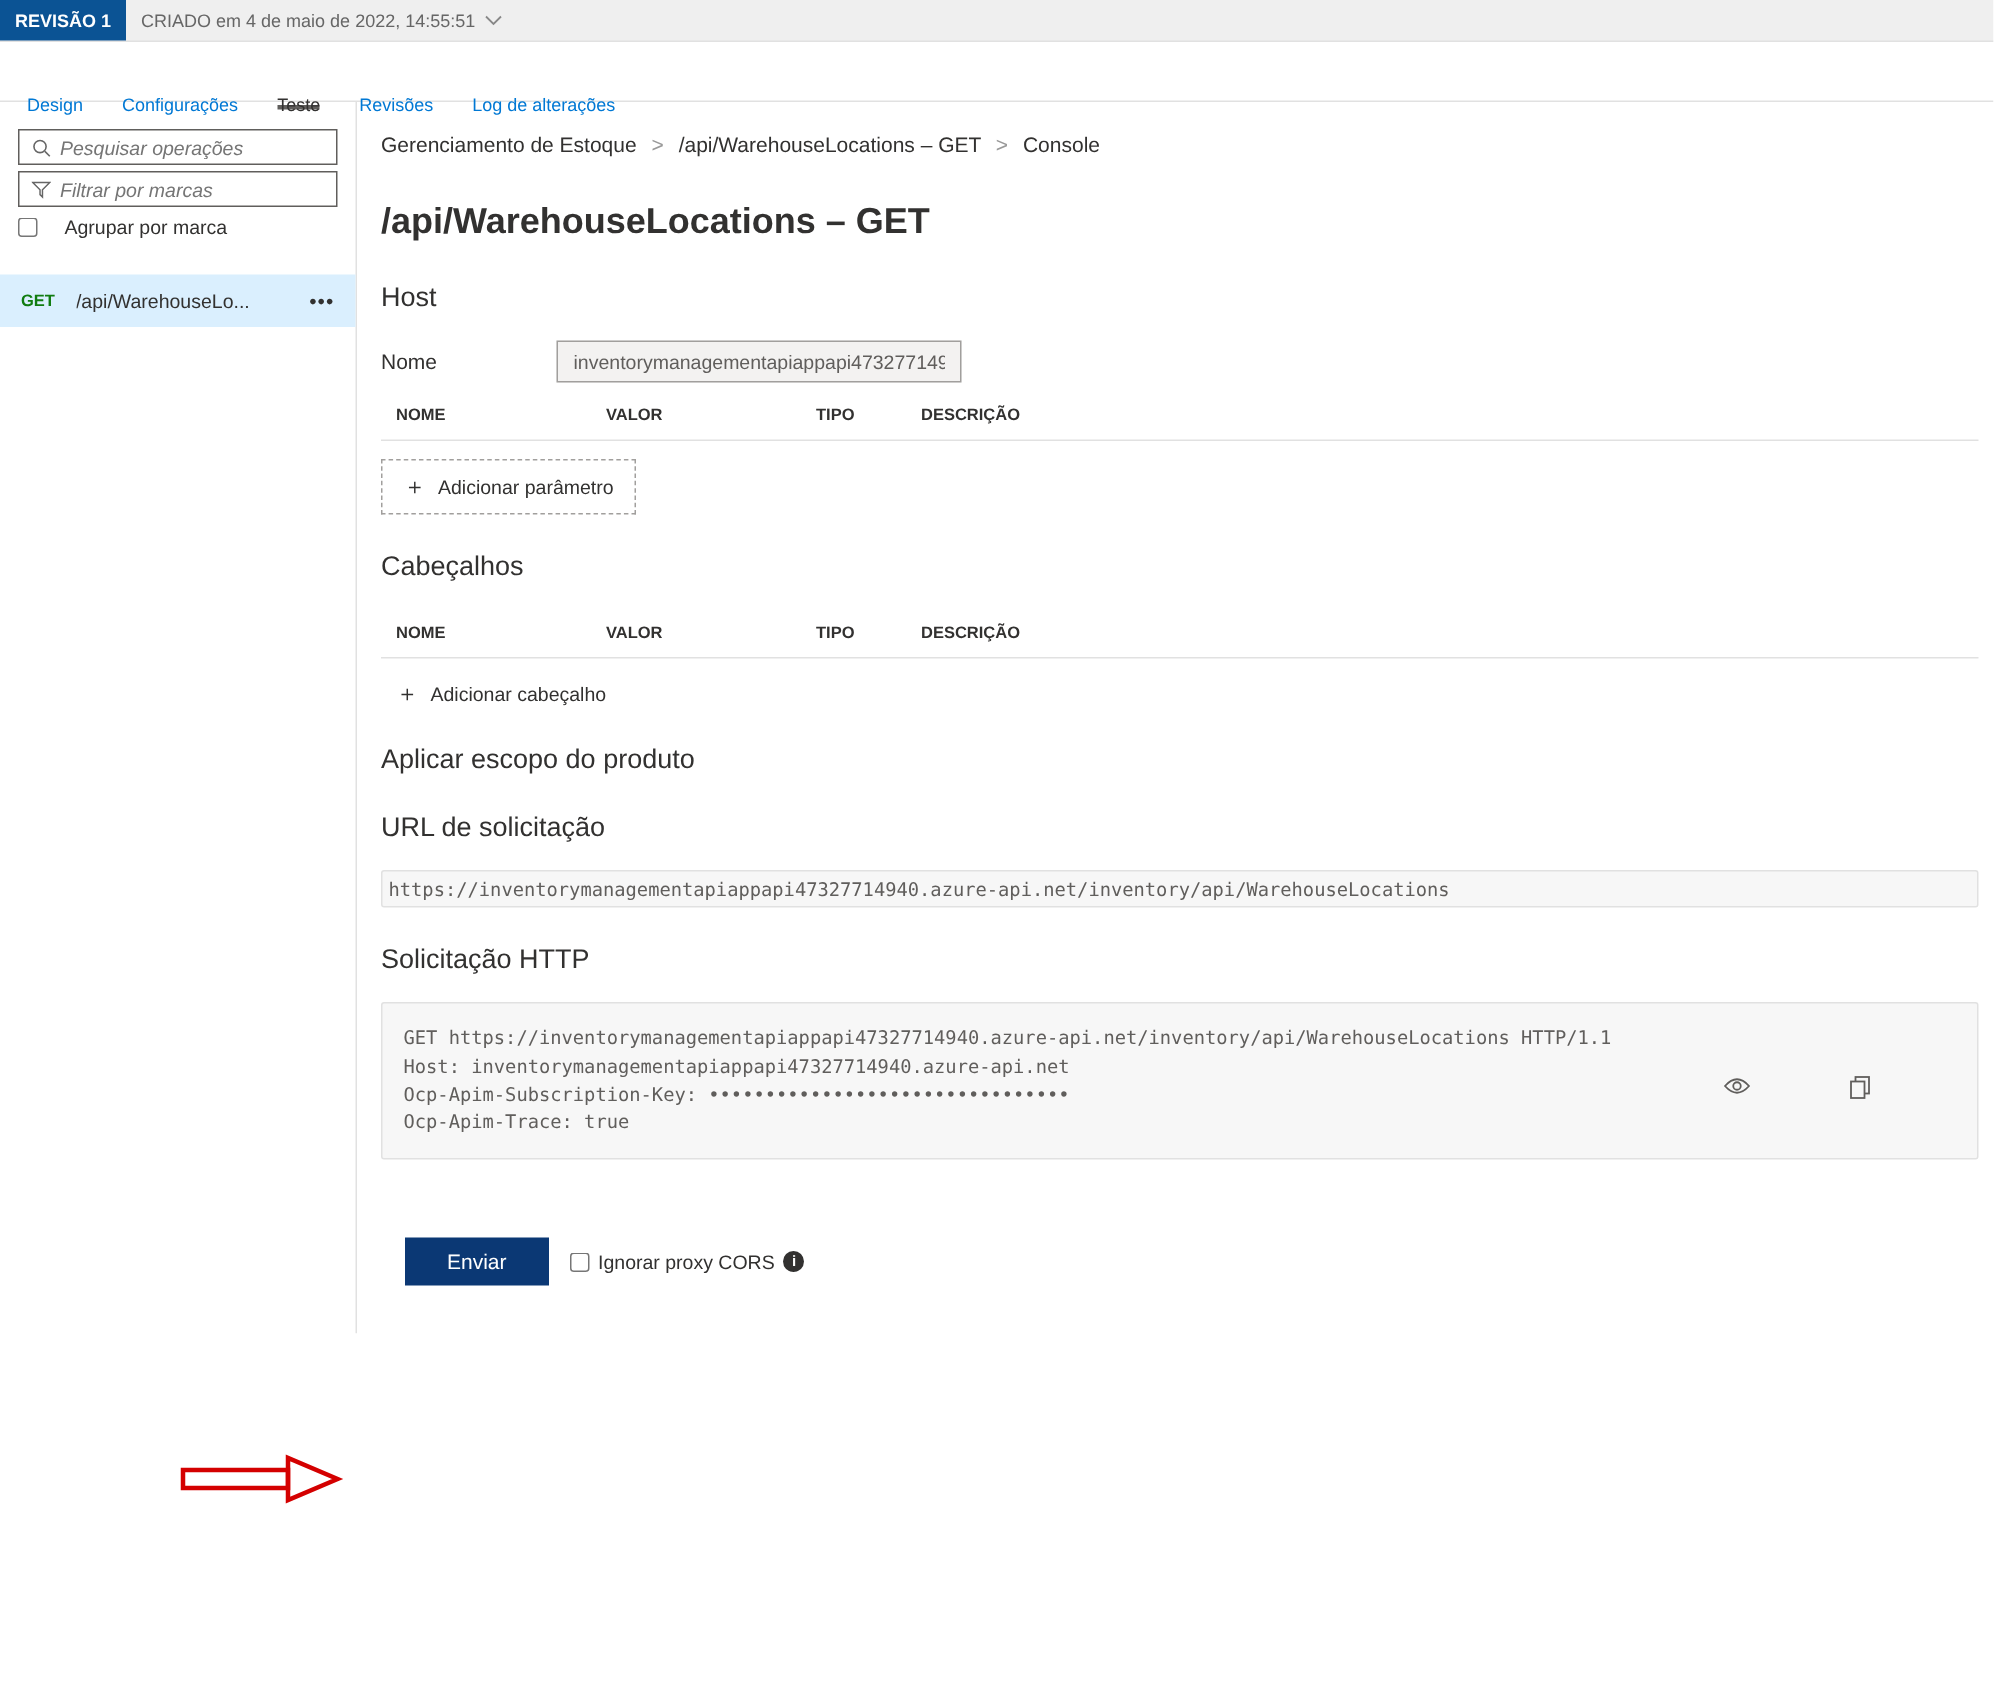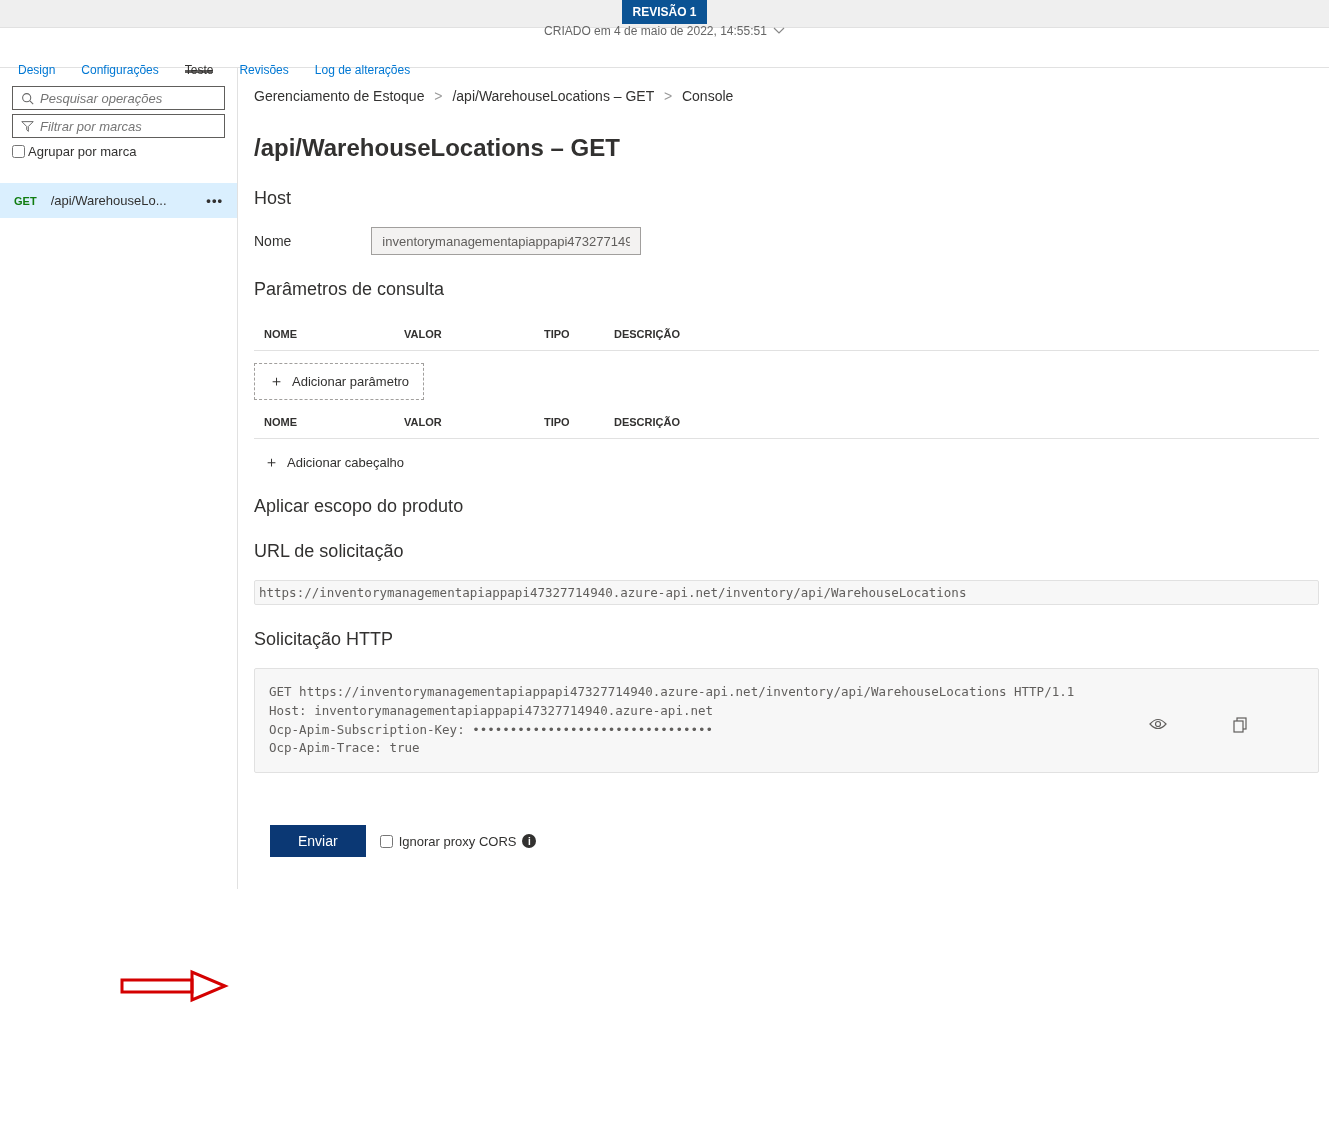--- a/index.html
+++ b/index.html
@@ -1,32 +1,32 @@
 <!DOCTYPE html>
 <html><head>
   <meta charset="utf-8">
   <style>
     * { box-sizing: border-box; margin: 0; padding: 0; }
     body { font-family: "Segoe UI", Arial, sans-serif; font-size: 13px; color: #323130; background: #fff; }
     
-    .revision-bar { display: flex; align-items: center; background: #efefef; height: 28px; border-bottom: 1px solid #e1e1e1; flex-direction: column; }
+    .revision-bar { display: flex; align-items: center; background: #efefef; height: 28px; border-bottom: 1px solid #e1e1e1; }
     .revision-badge { background: #0b5394; color: #fff; padding: 5px 10px; font-size: 12px; font-weight: 600; height: 100%; display: flex; align-items: center; }
     .revision-created { color: #666; font-size: 12px; padding: 0 10px; display: flex; align-items: center; gap: 6px; }
     .chevron-down { display: inline-block; }
     
     .tabs { display: flex; border-bottom: 1px solid #e1e1e1; padding: 0 18px; height: 40px; align-items: stretch; gap: 26px; }
     .tab { display: flex; align-items: center; color: #0078d4; cursor: pointer; border-bottom: 3px solid transparent; font-size: 12px; margin-top: 42px; }
     .tab.active { color: #323130; border-bottom-color: #605e5c; }
     
     .content { display: flex; }
     .sidebar { width: 238px; border-right: 1px solid #e1e1e1; padding: 18px 12px; }
     .search-box, .filter-box { display: flex; align-items: center; border: 1px solid #605e5c; padding: 3px 8px; margin-bottom: 4px; height: 24px; }
     .search-box input, .filter-box input { border: none; outline: none; width: 100%; font-style: italic; font-size: 13px; color: #666; }
     .search-icon, .funnel-icon { margin-right: 6px; color: #666; }
-    .group-check { display: flex; align-items: center; gap: 3px; margin-top: 6px; color: #323130; font-size: 13px; }
+    .group-check { display: flex; align-items: center; gap: 18px; margin-top: 6px; color: #323130; font-size: 13px; }
     
     .op-list { margin-top: 24px; margin-left: -12px; margin-right: -12px; }
     .op-item { display: flex; align-items: center; padding: 10px 14px; background: #daeffe; cursor: pointer; }
     .op-method { color: #107c10; font-weight: 600; font-size: 11px; margin-right: 14px; }
     .op-name { flex: 1; color: #323130; font-size: 13px; white-space: nowrap; overflow: hidden; text-overflow: ellipsis; }
     .op-more { color: #323130; font-weight: bold; letter-spacing: 1px; cursor: pointer; }
     
     .main { flex: 1; padding: 20px 10px 20px 16px; }
     .breadcrumb { color: #323130; font-size: 14px; margin-bottom: 30px; }
     .breadcrumb .sep { color: #999; margin: 0 6px; }
@@ -133,34 +133,34 @@
     </div>
     
     <h1 class="page-title">/api/WarehouseLocations – GET</h1>
     
     <h2 class="section-title">Host</h2>
     <div class="host-row">
       <span class="host-label">Nome</span>
       <input class="host-input" type="text" readonly="" value="inventorymanagementapiappapi4732771494" style="">
     </div>
     
-    <h2 class="section-title">Parâmetros de consulta</h2>
     <div class="param-table">
       <div class="param-header">
         <div class="col-nome">NOME</div>
         <div class="col-valor">VALOR</div>
         <div class="col-tipo">TIPO</div>
         <div class="col-desc">DESCRIÇÃO</div>
       </div>
     </div>
     <div class="add-param-btn">
       <span class="plus-icon">＋</span>
       <span>Adicionar parâmetro</span>
     </div>
     
+    <h2 class="section-title">Cabeçalhos</h2>
     <div class="param-table">
       <div class="param-header">
         <div class="col-nome">NOME</div>
         <div class="col-valor">VALOR</div>
         <div class="col-tipo">TIPO</div>
         <div class="col-desc">DESCRIÇÃO</div>
       </div>
     </div>
     <div class="add-header-link">
       <span class="plus-icon">＋</span>

